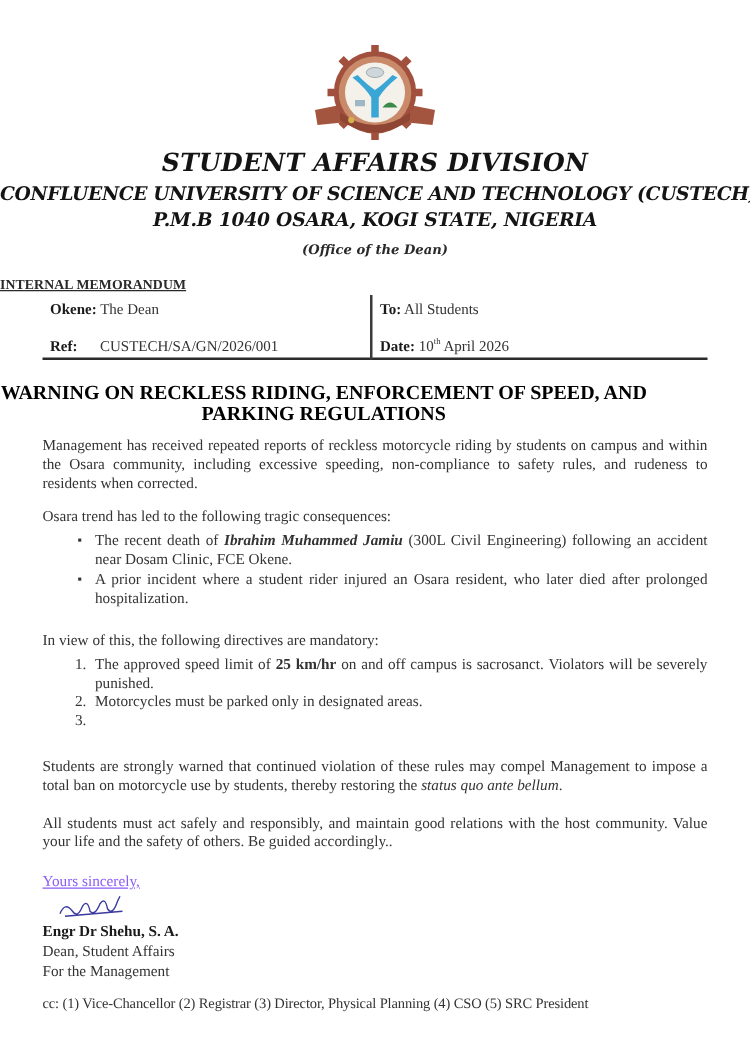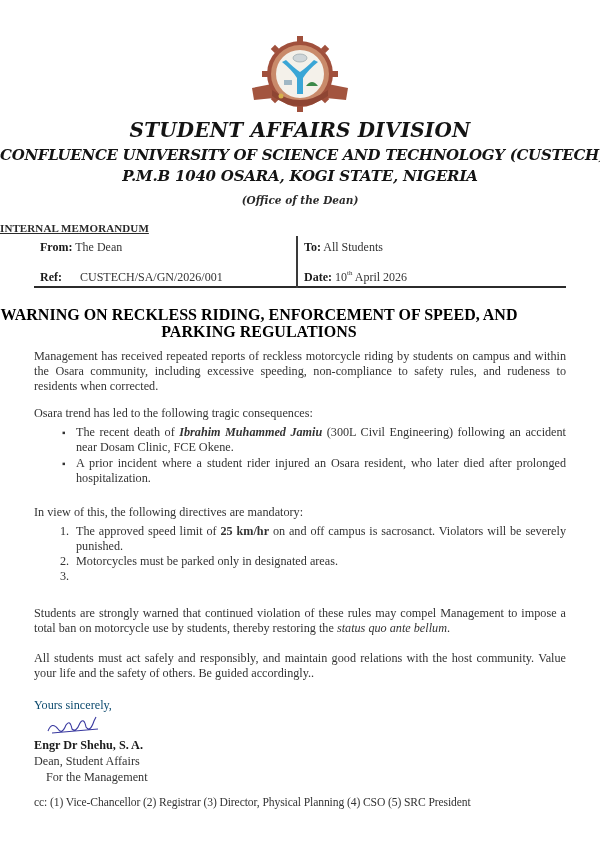--- a/index.html
+++ b/index.html
@@ -35,25 +35,25 @@
     .bullets { position: absolute; left: 62px; top: 425px; width: 504px; font-size: 12.2px; line-height: 15px; text-align: justify; color: #333; list-style: none; }
     .bullets li { position: relative; padding-left: 14px; margin-bottom: 1px; }
     .bullets li::before { content: "\25AA"; position: absolute; left: 0; top: 0; font-size: 10px; }
     .p3 { top: 505px; }
     .numbered { position: absolute; left: 60px; top: 524px; width: 506px; font-size: 12.2px; line-height: 15px; text-align: justify; color: #333; list-style: none; }
     .numbered li { position: relative; padding-left: 16px; }
     .numbered li .num { position: absolute; left: 0; top: 0; }
     .p4 { top: 606px; }
     .p5 { top: 651px; }
 
-    .closing { position: absolute; left: 34px; top: 698px; font-size: 12.2px; color: #0c4a6e; }
+    .closing { position: absolute; left: 34px; top: 698px; font-size: 12.2px; color: #8b5cf6; text-decoration: underline; }
     .signature { position: absolute; left: 44px; top: 713px; width: 60px; height: 26px; }
     .signer-name { position: absolute; left: 34px; top: 738px; font-size: 12.2px; font-weight: bold; color: #1a1a1a; }
     .signer-title { position: absolute; left: 34px; top: 754px; font-size: 12.2px; color: #333; }
-    .signer-for { position: absolute; left: 34px; top: 770px; font-size: 12.2px; color: #333; margin-left: 12px; }
+    .signer-for { position: absolute; left: 34px; top: 770px; font-size: 12.2px; color: #333; }
     .cc { position: absolute; left: 34px; top: 796px; font-size: 11.6px; color: #333; white-space: nowrap; letter-spacing: -0.1px; }
   </style>
 </head>
 <body>
 
 <div class="logo-wrap">
   <svg viewBox="0 0 104 80">
 
     <path d="M4 54 L24 50 L26 64 L6 66 Z" fill="#a3553f"></path>
     <path d="M100 54 L80 50 L78 64 L98 66 Z" fill="#a3553f"></path>
@@ -89,21 +89,21 @@
 
 <div class="hdr hdr-1">STUDENT AFFAIRS DIVISION</div>
 <div class="hdr hdr-2">CONFLUENCE UNIVERSITY OF SCIENCE AND TECHNOLOGY (CUSTECH)</div>
 <div class="hdr hdr-3">P.M.B 1040 OSARA, KOGI STATE, NIGERIA</div>
 <div class="office">(Office of the Dean)</div>
 
 <div class="memo-title">INTERNAL MEMORANDUM</div>
 <div class="memo-box">
   <div class="memo-vline"></div>
   <div class="memo-cell from">
-    <b>From:</b>
+    <b>Okene:</b>
     <span>The Dean</span>
   </div>
   <div class="memo-cell ref">
     <b>Ref:</b><span class="val">CUSTECH/SA/GN/2026/001</span>
   </div>
   <div class="memo-cell to">
     <b>To:</b>
     <span>All Students</span>
   </div>
   <div class="memo-cell date">

